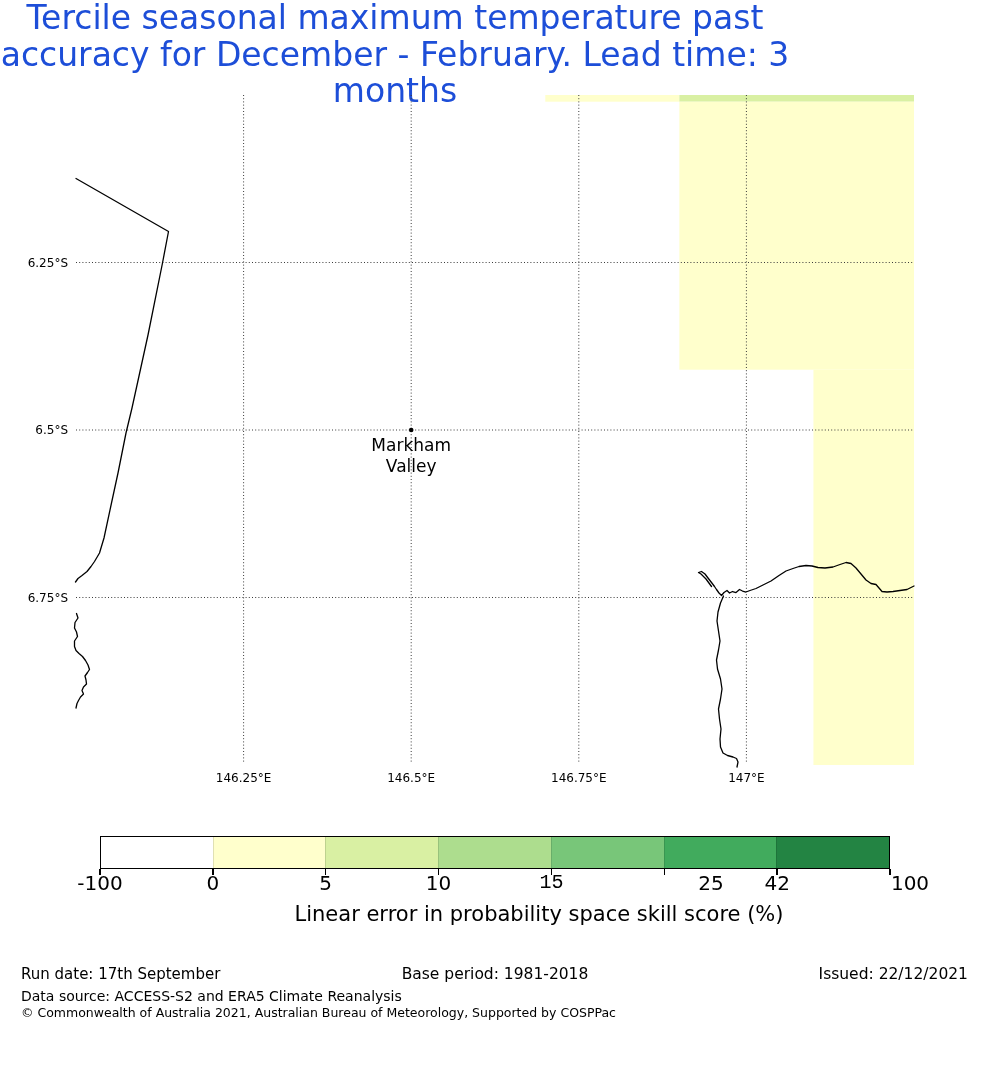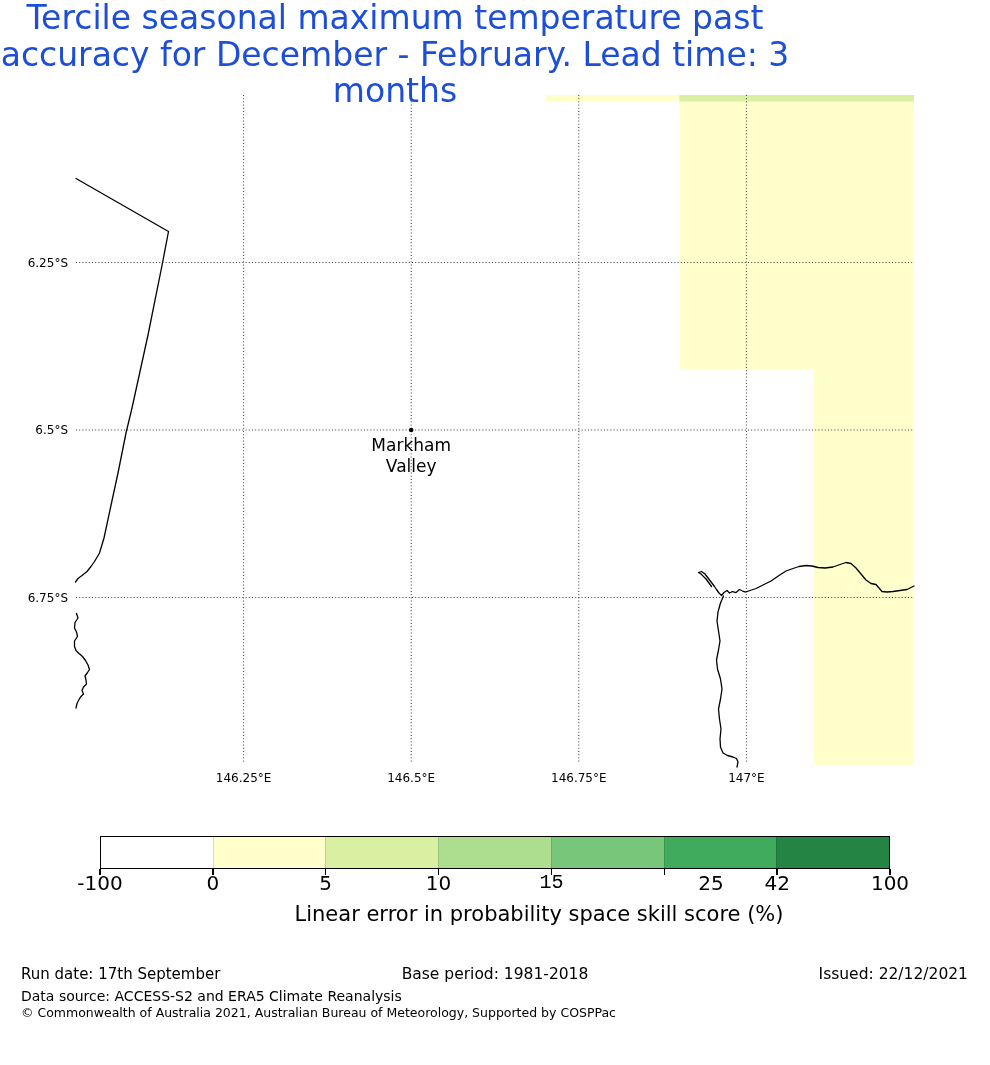--- a/index.html
+++ b/index.html
@@ -93,21 +93,21 @@
       <div class="cbar-ticklabel" style="left: 325.714px;">5</div>
       <div class="cbar-tick" style="left: 437.921px;"></div>
       <div class="cbar-ticklabel" style="left: 438.571px;">10</div>
       <div class="cbar-tick" style="left: 550.779px;"></div>
       <div class="cbar-ticklabel" style="left: 551.429px; font-family: Liberation Mono, monospace;">15</div>
       <div class="cbar-tick" style="left: 663.636px;"></div>
       <div class="cbar-ticklabel" style="left: 695px; margin-left: 16px;">25</div>
       <div class="cbar-tick" style="left: 776.493px;"></div>
       <div class="cbar-ticklabel" style="left: 777.143px;">42</div>
       <div class="cbar-tick" style="left: 889.35px;"></div>
-      <div class="cbar-ticklabel" style="left: 890px;">100</div>
+      <div class="cbar-ticklabel" style="left: 910px;">100</div>
     </div>
   <div class="cbar-label">Linear error in probability space skill score (%)</div>
 </div>
 
 <div class="footer-rundate">Run date: 17th September</div>
 <div class="footer-baseperiod">Base period: 1981-2018</div>
 <div class="footer-issued">Issued: 22/12/2021</div>
 <div class="footer-datasource">Data source: ACCESS-S2 and ERA5 Climate Reanalysis</div>
 <div class="footer-copyright">© Commonwealth of Australia 2021, Australian Bureau of Meteorology, Supported by COSPPac</div>
 

